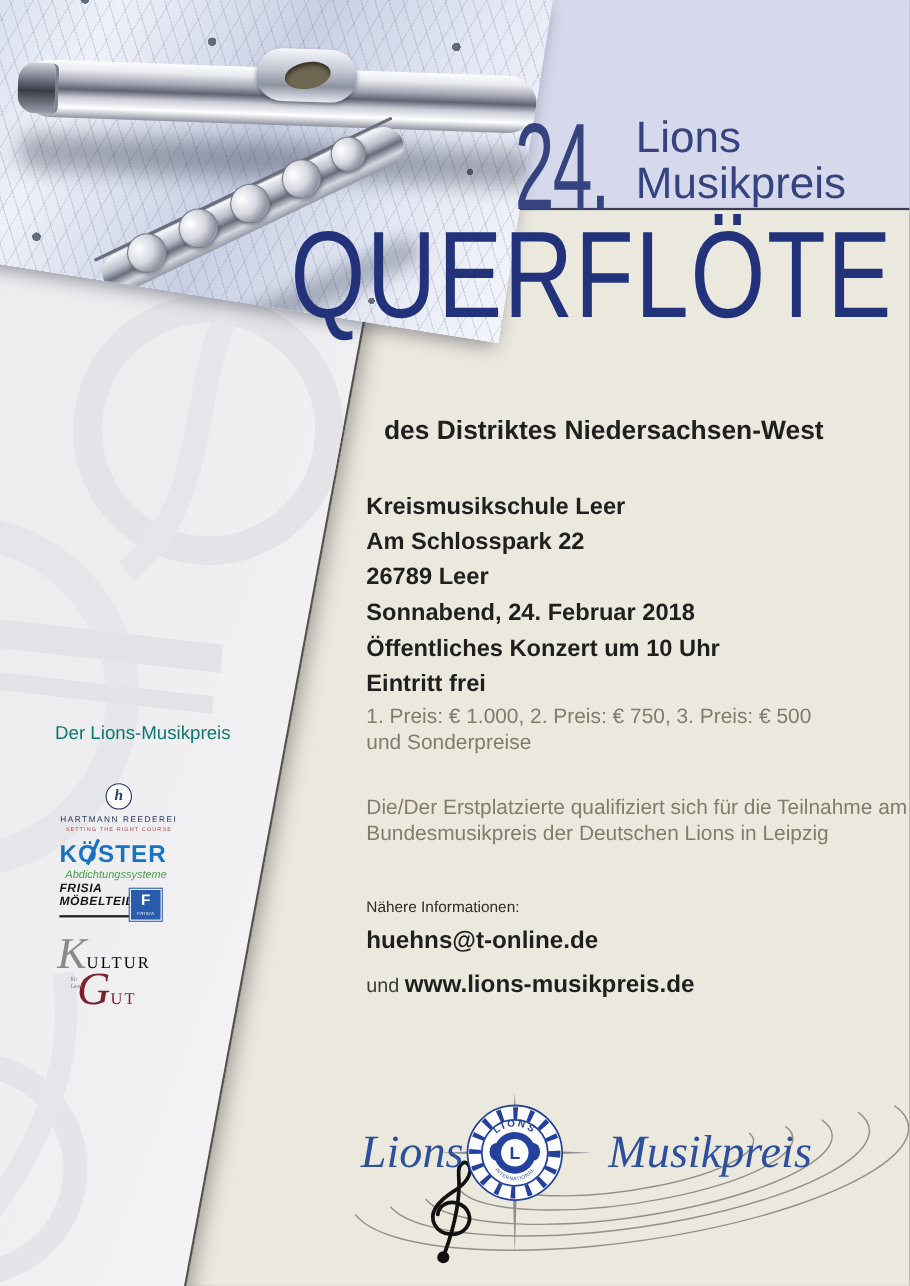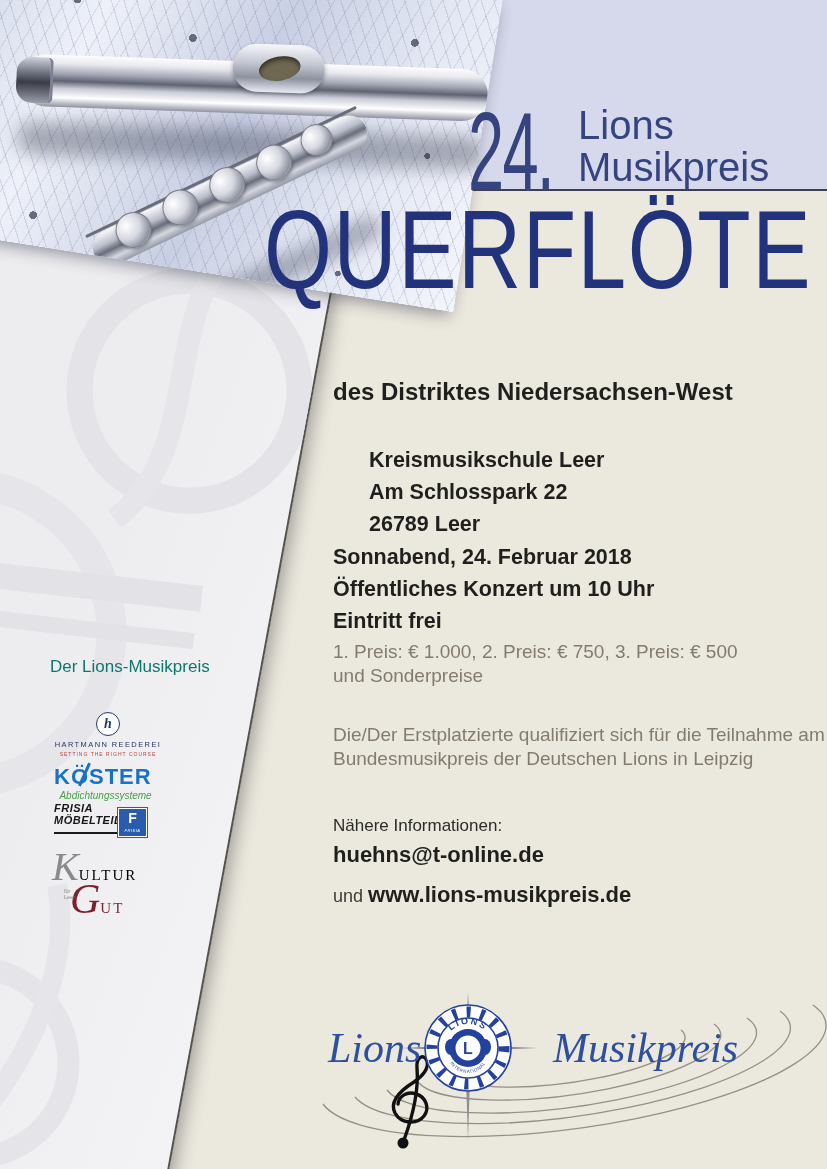--- a/index.html
+++ b/index.html
@@ -64,26 +64,26 @@
 
   
   .num24{position:absolute;left:468px;top:96px;z-index:5;color:#35447f;font-size:112px;line-height:1;
          letter-spacing:-3px;transform:scaleX(.58);transform-origin:left top;}
   .brand{position:absolute;left:578px;top:104px;z-index:5;color:#35447f;font-size:40px;line-height:42px;}
   .instrument{position:absolute;left:264px;top:194px;z-index:5;color:#22337c;font-size:112px;line-height:1;
               letter-spacing:2px;transform:scaleX(.78);transform-origin:left top;white-space:nowrap;}
 
   
   .col{position:absolute;left:333px;z-index:5;color:#1f1f1d;}
-  .district{top:378px;font-size:24px;font-weight:bold;}
-  .venue{top:444px;font-size:21.5px;font-weight:bold;line-height:32px;margin-left:36px;}
+  .district{top:378px;font-size:24px;font-weight:bold;margin-left:16px;}
+  .venue{top:444px;font-size:21.5px;font-weight:bold;line-height:32px;}
   .schedule{top:541px;font-size:21.5px;font-weight:bold;line-height:32px;}
   .prizes{top:640px;font-size:19px;line-height:23.5px;color:#837c6d;}
   .qual{top:723px;font-size:19px;line-height:24px;color:#837c6d;}
-  .info-label{top:816px;font-size:17px;color:#2b2b28;}
+  .info-label{top:816px;font-size:14px;color:#2b2b28;}
   .email{top:842px;font-size:22px;font-weight:bold;}
   .site{top:882px;font-size:18px;color:#3c3c38;}
   .site b{font-size:22px;color:#1f1f1d;}
 
   
   .sponsor-intro{position:absolute;left:50px;top:656px;z-index:5;font-size:17px;line-height:22px;color:#0f766e;}
   .hartmann{position:absolute;left:48px;top:712px;width:120px;z-index:5;text-align:center;}
   .h-circle{width:22px;height:22px;margin:0 auto 4px;border:1.4px solid #223a66;border-radius:50%;
             background:#fdfdfd;color:#223a66;font-family:"Liberation Serif",serif;font-style:italic;
             font-weight:bold;font-size:14px;line-height:22px;}

